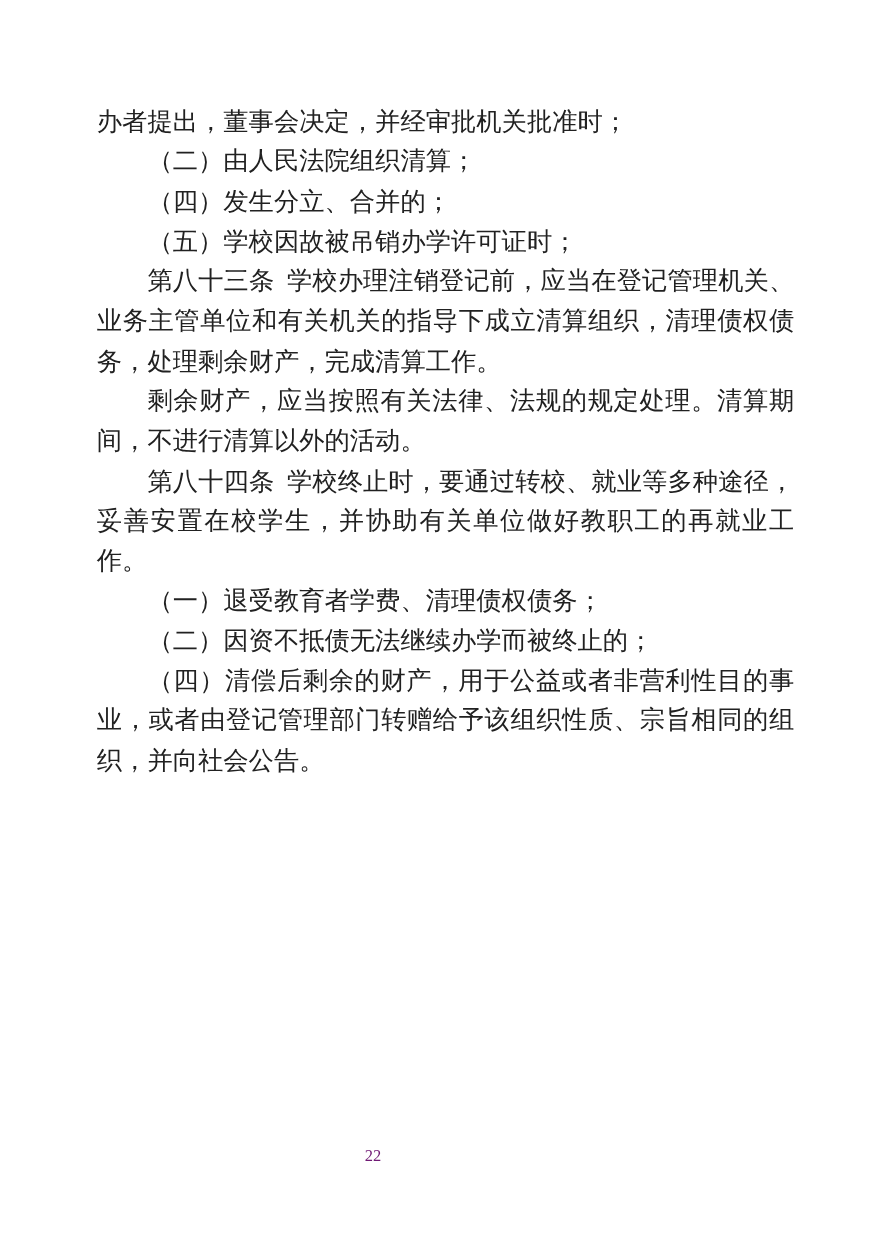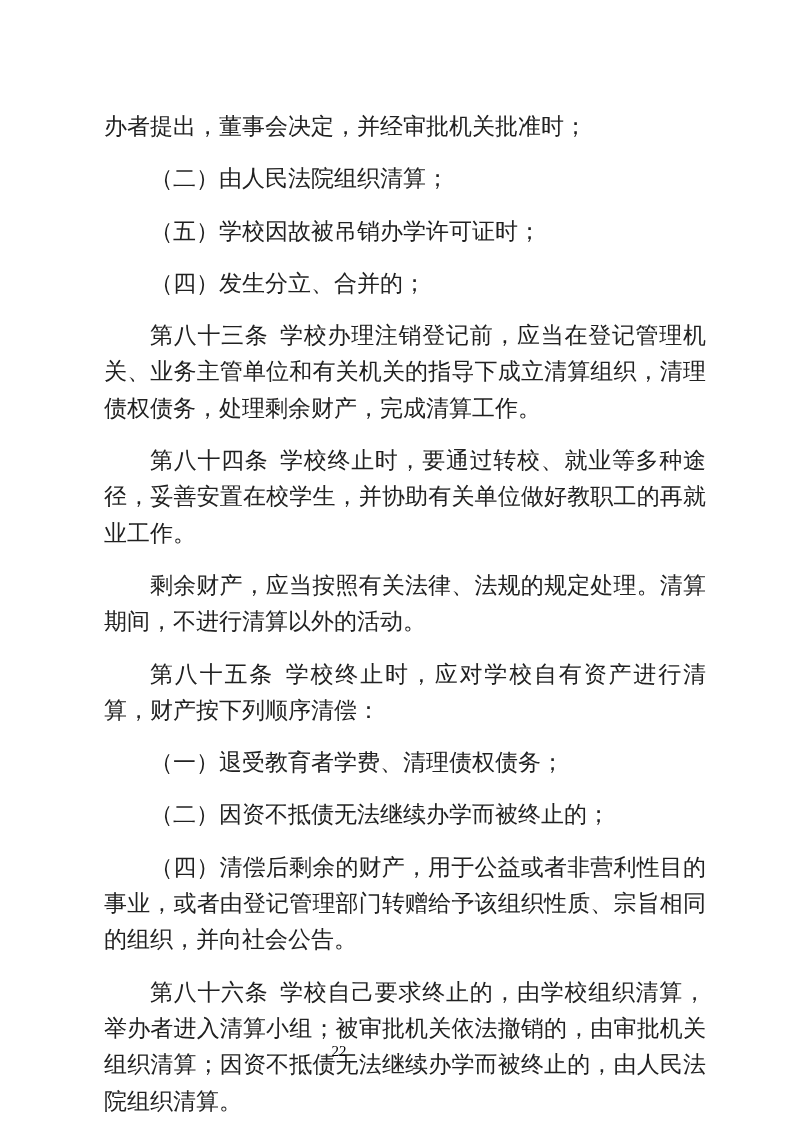--- a/index.html
+++ b/index.html
@@ -22,55 +22,53 @@
     position: absolute;
     top: 93px;
     left: 88px;
     width: 634px;
     font-size: 23px;
     line-height: 36.3px;
     text-align: justify;
     text-justify: inter-character;
   }
   .para {
-    margin: 16px;
+    margin: 0;
     padding: 0;
     text-indent: 2em;
   }
   .para.continuation {
     text-indent: 0;
   }
   .art-label {
     font-weight: normal;
     margin-right: 0.5em;
   }
   .footer {
     position: absolute;
     top: 1041px;
     left: 0;
     width: 678px;
     text-align: center;
     font-size: 15px;
     line-height: 20px;
-    color: #000000;
+    color: #701a75;
     font-family: "Liberation Serif", "DejaVu Serif", serif;
   }
 </style>
 </head>
 <body>
 
 <div class="page">
   <div class="content" id="doc-body">
       <p class="para continuation"><span>办者提出，董事会决定，并经审批机关批准时；</span></p>
       <p class="para list-item"><span>（二）由人民法院组织清算；</span></p>
+      <p class="para list-item"><span>（四）发生分立、合并的；</span></p>
       <p class="para list-item"><span>（五）学校因故被吊销办学许可证时；</span></p>
-      <p class="para list-item"><span>（四）发生分立、合并的；</span></p>
       <p class="para article"><b class="art-label">第八十三条</b><span>学校办理注销登记前，应当在登记管理机关、业务主管单位和有关机关的指导下成立清算组织，清理债权债务，处理剩余财产，完成清算工作。</span></p>
+      <p class="para paragraph"><span>剩余财产，应当按照有关法律、法规的规定处理。清算期间，不进行清算以外的活动。</span></p>
       <p class="para article"><b class="art-label">第八十四条</b><span>学校终止时，要通过转校、就业等多种途径，妥善安置在校学生，并协助有关单位做好教职工的再就业工作。</span></p>
-      <p class="para paragraph"><span>剩余财产，应当按照有关法律、法规的规定处理。清算期间，不进行清算以外的活动。</span></p>
-      <p class="para article"><b class="art-label">第八十五条</b><span>学校终止时，应对学校自有资产进行清算，财产按下列顺序清偿：</span></p>
       <p class="para list-item"><span>（一）退受教育者学费、清理债权债务；</span></p>
       <p class="para list-item"><span>（二）因资不抵债无法继续办学而被终止的；</span></p>
       <p class="para list-item"><span>（四）清偿后剩余的财产，用于公益或者非营利性目的事业，或者由登记管理部门转赠给予该组织性质、宗旨相同的组织，并向社会公告。</span></p>
-      <p class="para article"><b class="art-label">第八十六条</b><span>学校自己要求终止的，由学校组织清算，举办者进入清算小组；被审批机关依法撤销的，由审批机关组织清算；因资不抵债无法继续办学而被终止的，由人民法院组织清算。</span></p>
     </div>
   <div class="footer">22</div>
 </div>
 
 </body></html>

